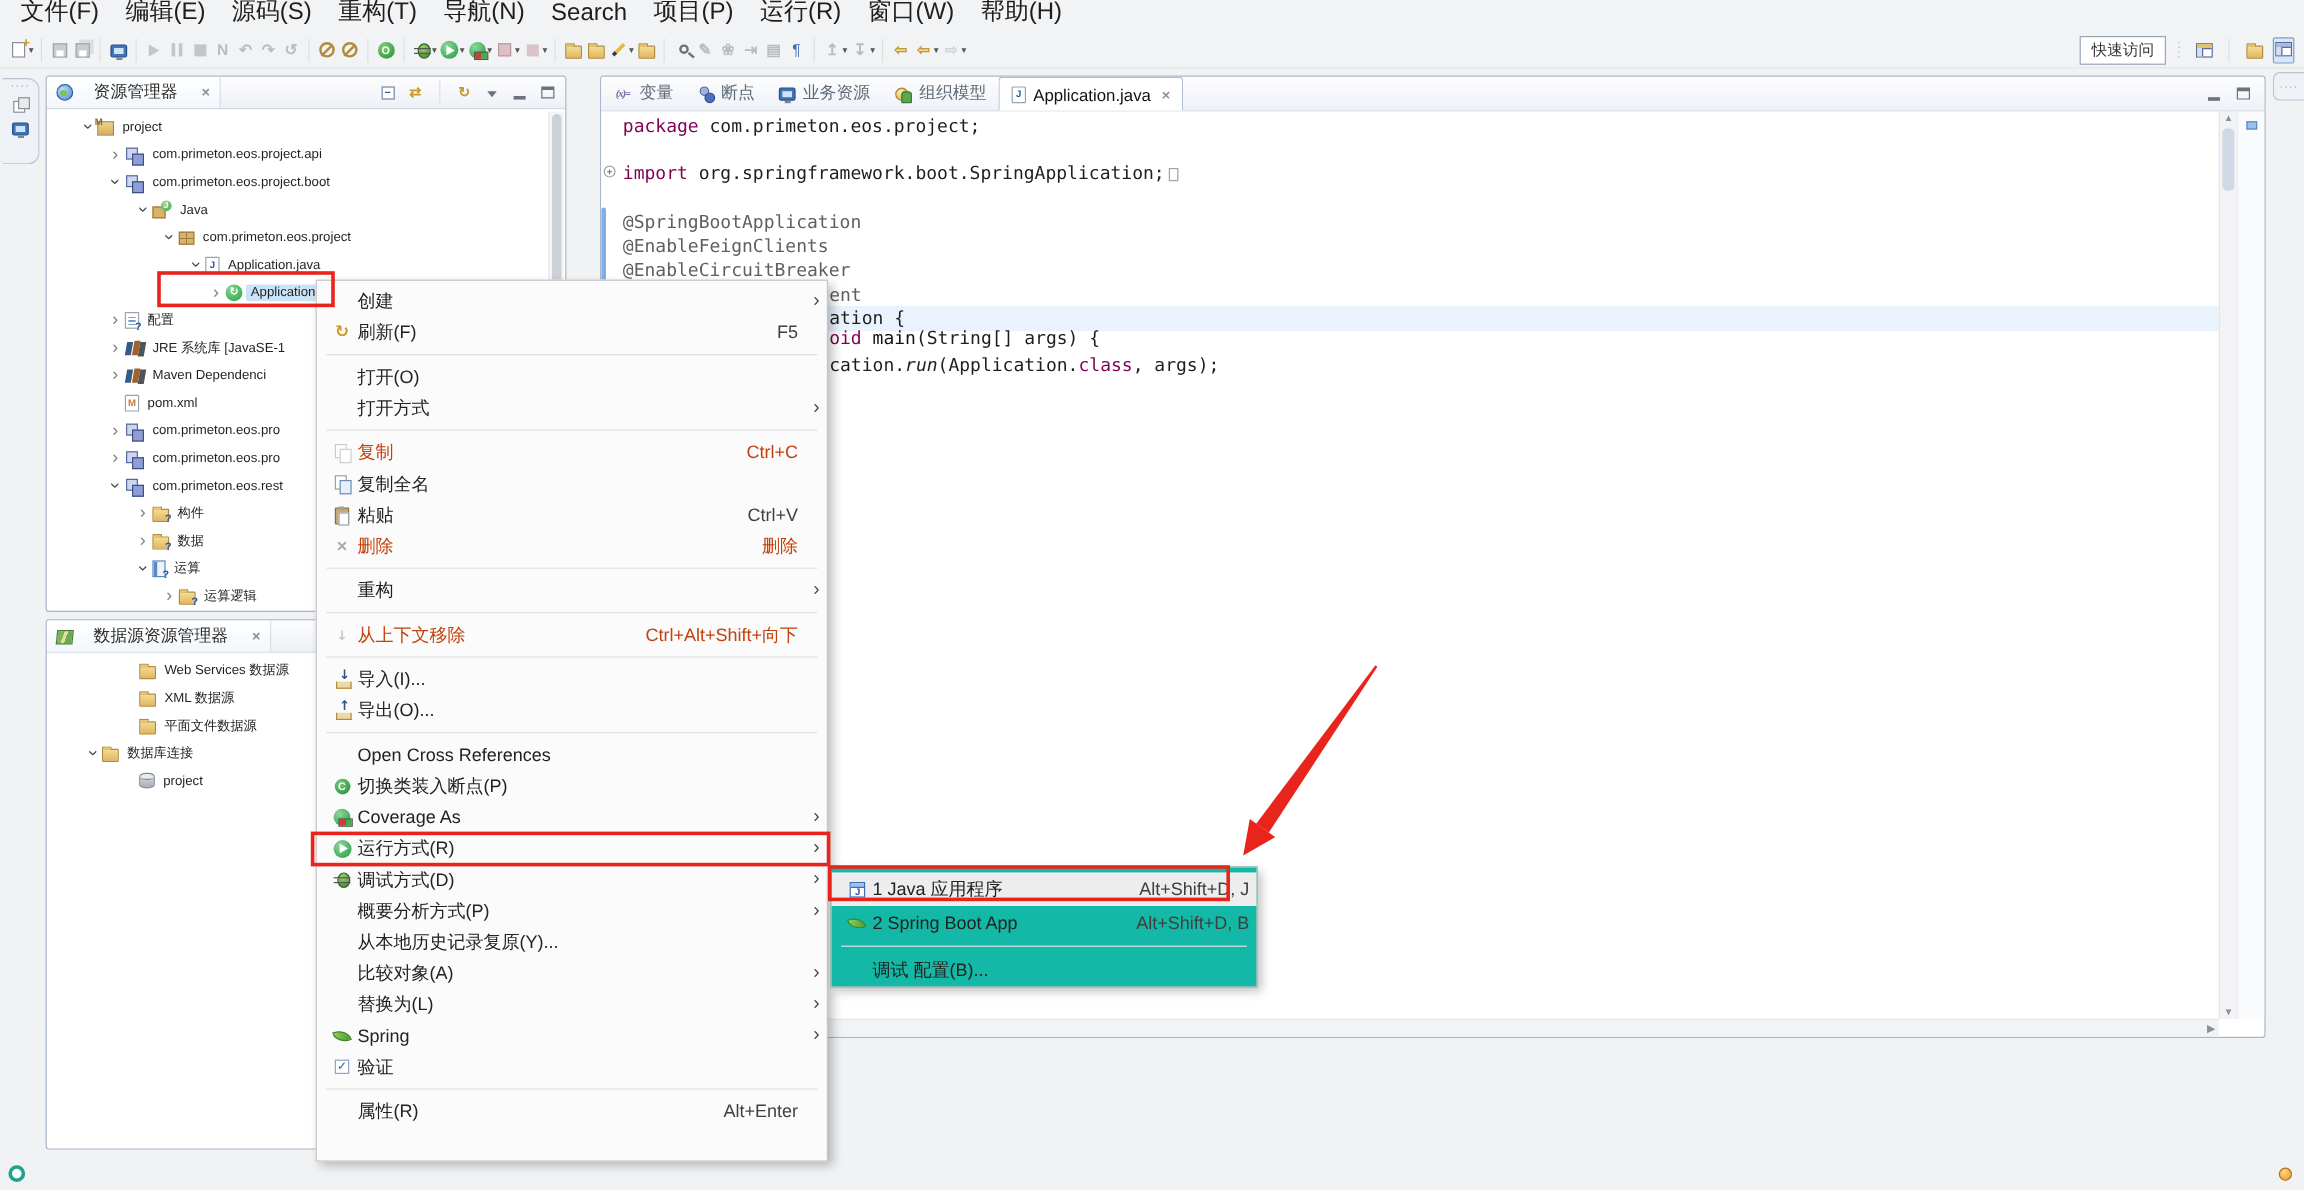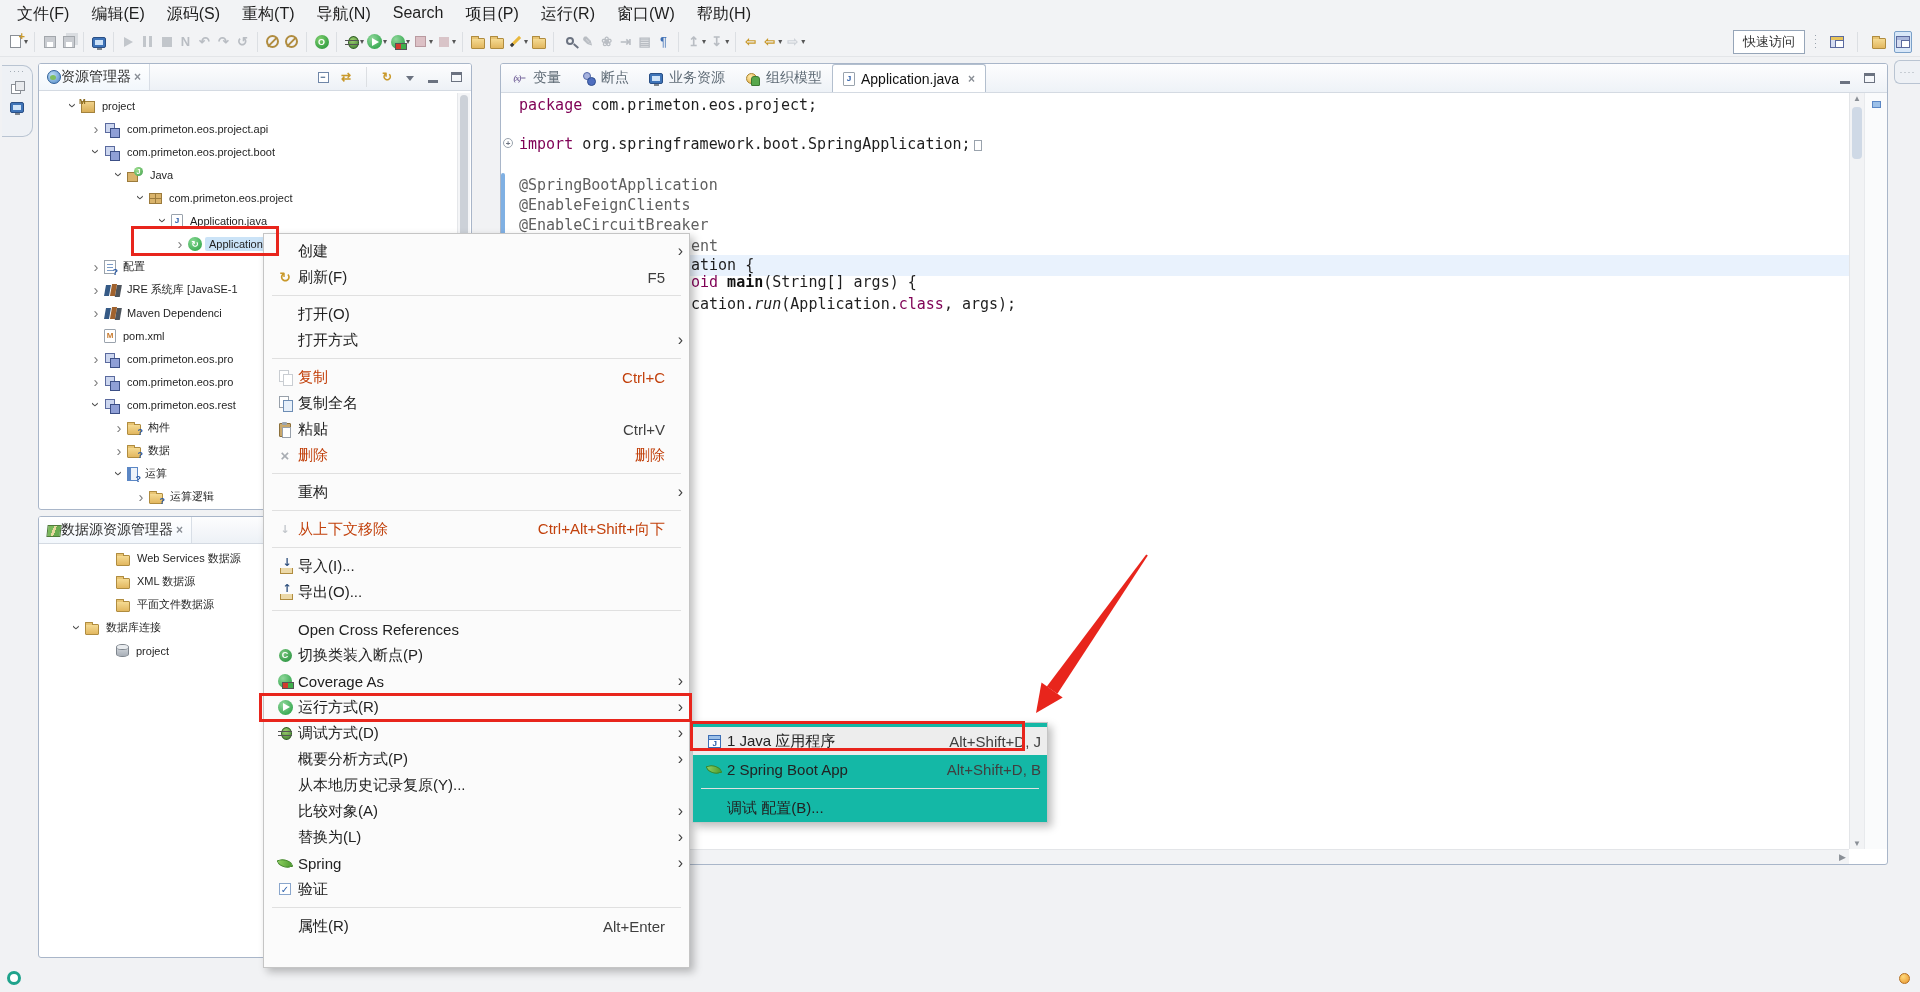--- a/index.html
+++ b/index.html
@@ -1,21 +1,21 @@
 <!DOCTYPE html>
 <html><head>
 <meta charset="utf-8">
 <style>
 *{box-sizing:border-box;margin:0;padding:0}
 html,body{width:1920px;height:992px;overflow:hidden}
 body{font-family:"Liberation Sans",sans-serif;background:#f1f2f4;position:relative;color:#1e1e1e}
 .app{position:absolute;inset:0}
 
 
-.menubar{position:absolute;left:0;top:0;right:0;height:27px;display:flex;align-items:flex-start;padding-left:6px;font-size:16px;background:#f2f3f5}
+.menubar{position:absolute;left:0;top:0;right:0;height:27px;display:flex;align-items:flex-end;padding-left:6px;font-size:20px;background:#f2f3f5}
 .mb{padding:4px 11px;white-space:nowrap}
 
 
 .toolbar{position:absolute;left:0;top:27px;right:0;height:30px;display:flex;align-items:center;background:#f2f3f5;border-bottom:1px solid #e3e5e8;padding-left:6px}
 .tsep{width:1px;height:20px;background:#dcdfe3;margin:0 5px;flex:none}
 .ti{width:19px;height:19px;display:flex;align-items:center;justify-content:center;flex:none;position:relative;font-size:13px}
 .dd{font-size:8px;color:#555;margin:0 1px 0 -1px}
 .tright{margin-left:auto;display:flex;align-items:center;padding-right:8px;gap:6px}
 .qa{border:1px solid #96a5b8;background:#fff;font-size:13px;color:#333;padding:2px 9px;white-space:nowrap}
 .vdots{color:#9aa3ad;font-size:9px;letter-spacing:1px;writing-mode:vertical-lr}
@@ -118,21 +118,21 @@
 .s-save::before{content:"";position:absolute;left:2px;bottom:0;width:6px;height:5px;background:#fff}
 .s-mag{width:8px;height:8px;border:2px solid #6b7280;border-radius:50%;position:relative;margin:-2px -2px 0 0}
 .s-mag::after{content:"";position:absolute;left:5px;top:6px;width:6px;height:2px;background:#6b7280;transform:rotate(40deg)}
 .s-pen{width:3px;height:13px;background:linear-gradient(#e8b73c 72%,#3a3a3a 72%);transform:rotate(45deg)}
 .s-newpage{width:11px;height:13px;background:#fff;border:1px solid #8a8f96;position:relative}
 .s-newpage::after{content:"+";position:absolute;right:-5px;top:-6px;color:#c9992b;font:bold 11px "Liberation Sans",sans-serif}
 
 
 .panel{position:absolute;background:#fff;border:1px solid #a9b6c9;border-radius:3px;overflow:hidden}
 .phead{height:27px;display:flex;align-items:stretch;background:linear-gradient(#fdfdfe,#edf1f6);border-bottom:1px solid #d4dae2}
-.ptab{display:flex;align-items:center;gap:0;padding:0 8px;background:linear-gradient(#ffffff,#f2f7fc);border-right:1px solid #d8dee6;font-size:14px;color:#2c2c2c;white-space:nowrap}
+.ptab{display:flex;align-items:center;gap:17px;padding:0 8px;background:linear-gradient(#ffffff,#f2f7fc);border-right:1px solid #d8dee6;font-size:14px;color:#2c2c2c;white-space:nowrap}
 .pclose{color:#8a8f96;font-size:12px;font-weight:bold;margin-left:3px}
 .ptools{margin-left:auto;display:flex;align-items:center;gap:7px;padding-right:7px;color:#6b7280}
 .tool{display:flex;align-items:center;justify-content:center;width:16px;height:16px;font-size:12px}
 .boxminus{width:11px;height:11px;border:1px solid #6f86a8;background:#fff;display:flex;align-items:center;justify-content:center;color:#33557e;font:bold 9px "Liberation Sans",sans-serif}
 .wmenu{width:0;height:0;border-top:5px solid #6b7280;border-left:4px solid transparent;border-right:4px solid transparent;margin-top:2px}
 .wmin{width:10px;height:3px;background:#6b7280;margin-top:9px}
 .wmax{width:11px;height:10px;border:1px solid #6b7280;border-top-width:3px}
 
 
 .tree{padding-top:3px;font-size:11px;color:#1f1f1f}
@@ -150,21 +150,21 @@
 
 .editorp{left:500px;top:63px;width:1388px;height:802px}
 .etabs{height:29px;display:flex;align-items:stretch;background:linear-gradient(#fdfdfe,#eef2f7);border-bottom:1px solid #d4dae2;font-size:14px}
 .etab{display:flex;align-items:center;gap:6px;padding:0 10px;color:#5f6b76;white-space:nowrap}
 .etab.on{background:#fff;border:1px solid #b3bfce;border-bottom:none;border-radius:3px 3px 0 0;color:#111}
 .etabtools{margin-left:auto;display:flex;align-items:center;gap:8px;padding-right:10px}
 .ecode{position:absolute;left:0;top:29px;right:38px;bottom:15px;background:#fff;font-family:"DejaVu Sans Mono",monospace;font-size:15px}
 .cl{position:absolute;left:18px;height:21px;line-height:21px;white-space:pre}
 .clf{left:190px}
 .kw{color:#7f0055;font-weight:normal}
-.bk{font-weight:bold;color:#111}
+.bk{font-weight:normal;color:#111}
 .ann{color:#5f5f5f}
 .ital{font-style:italic}
 .hline{position:absolute;left:0;right:0;top:162px;height:21px;background:#e9f2fd}
 .rangebar{position:absolute;left:0;top:80px;width:4px;height:64px;background:#7fb0e3;border-radius:2px}
 .fold{position:absolute;left:2px;top:45px;width:10px;height:10px;border:1px solid #9aa3ad;border-radius:50%;background:#fff;color:#6b7280;font:bold 8px "Liberation Sans",sans-serif;display:flex;align-items:center;justify-content:center}
 .foldbox{display:inline-block;width:8px;height:11px;border:1px solid #9aa3ad;background:#fff;margin-left:3px;vertical-align:-2px}
 .evsb{position:absolute;top:29px;right:23px;bottom:15px;width:15px;background:#f2f3f5;border-left:1px solid #e3e5e8;font-size:8px;color:#8a8f96;text-align:center}
 .evsb .up{position:absolute;top:1px;left:0;right:0}
 .evsb .dn{position:absolute;bottom:1px;left:0;right:0}
 .evsb .thumb{position:absolute;left:2px;right:2px;top:14px;height:52px;background:#cfd9e6;border-radius:4px}

